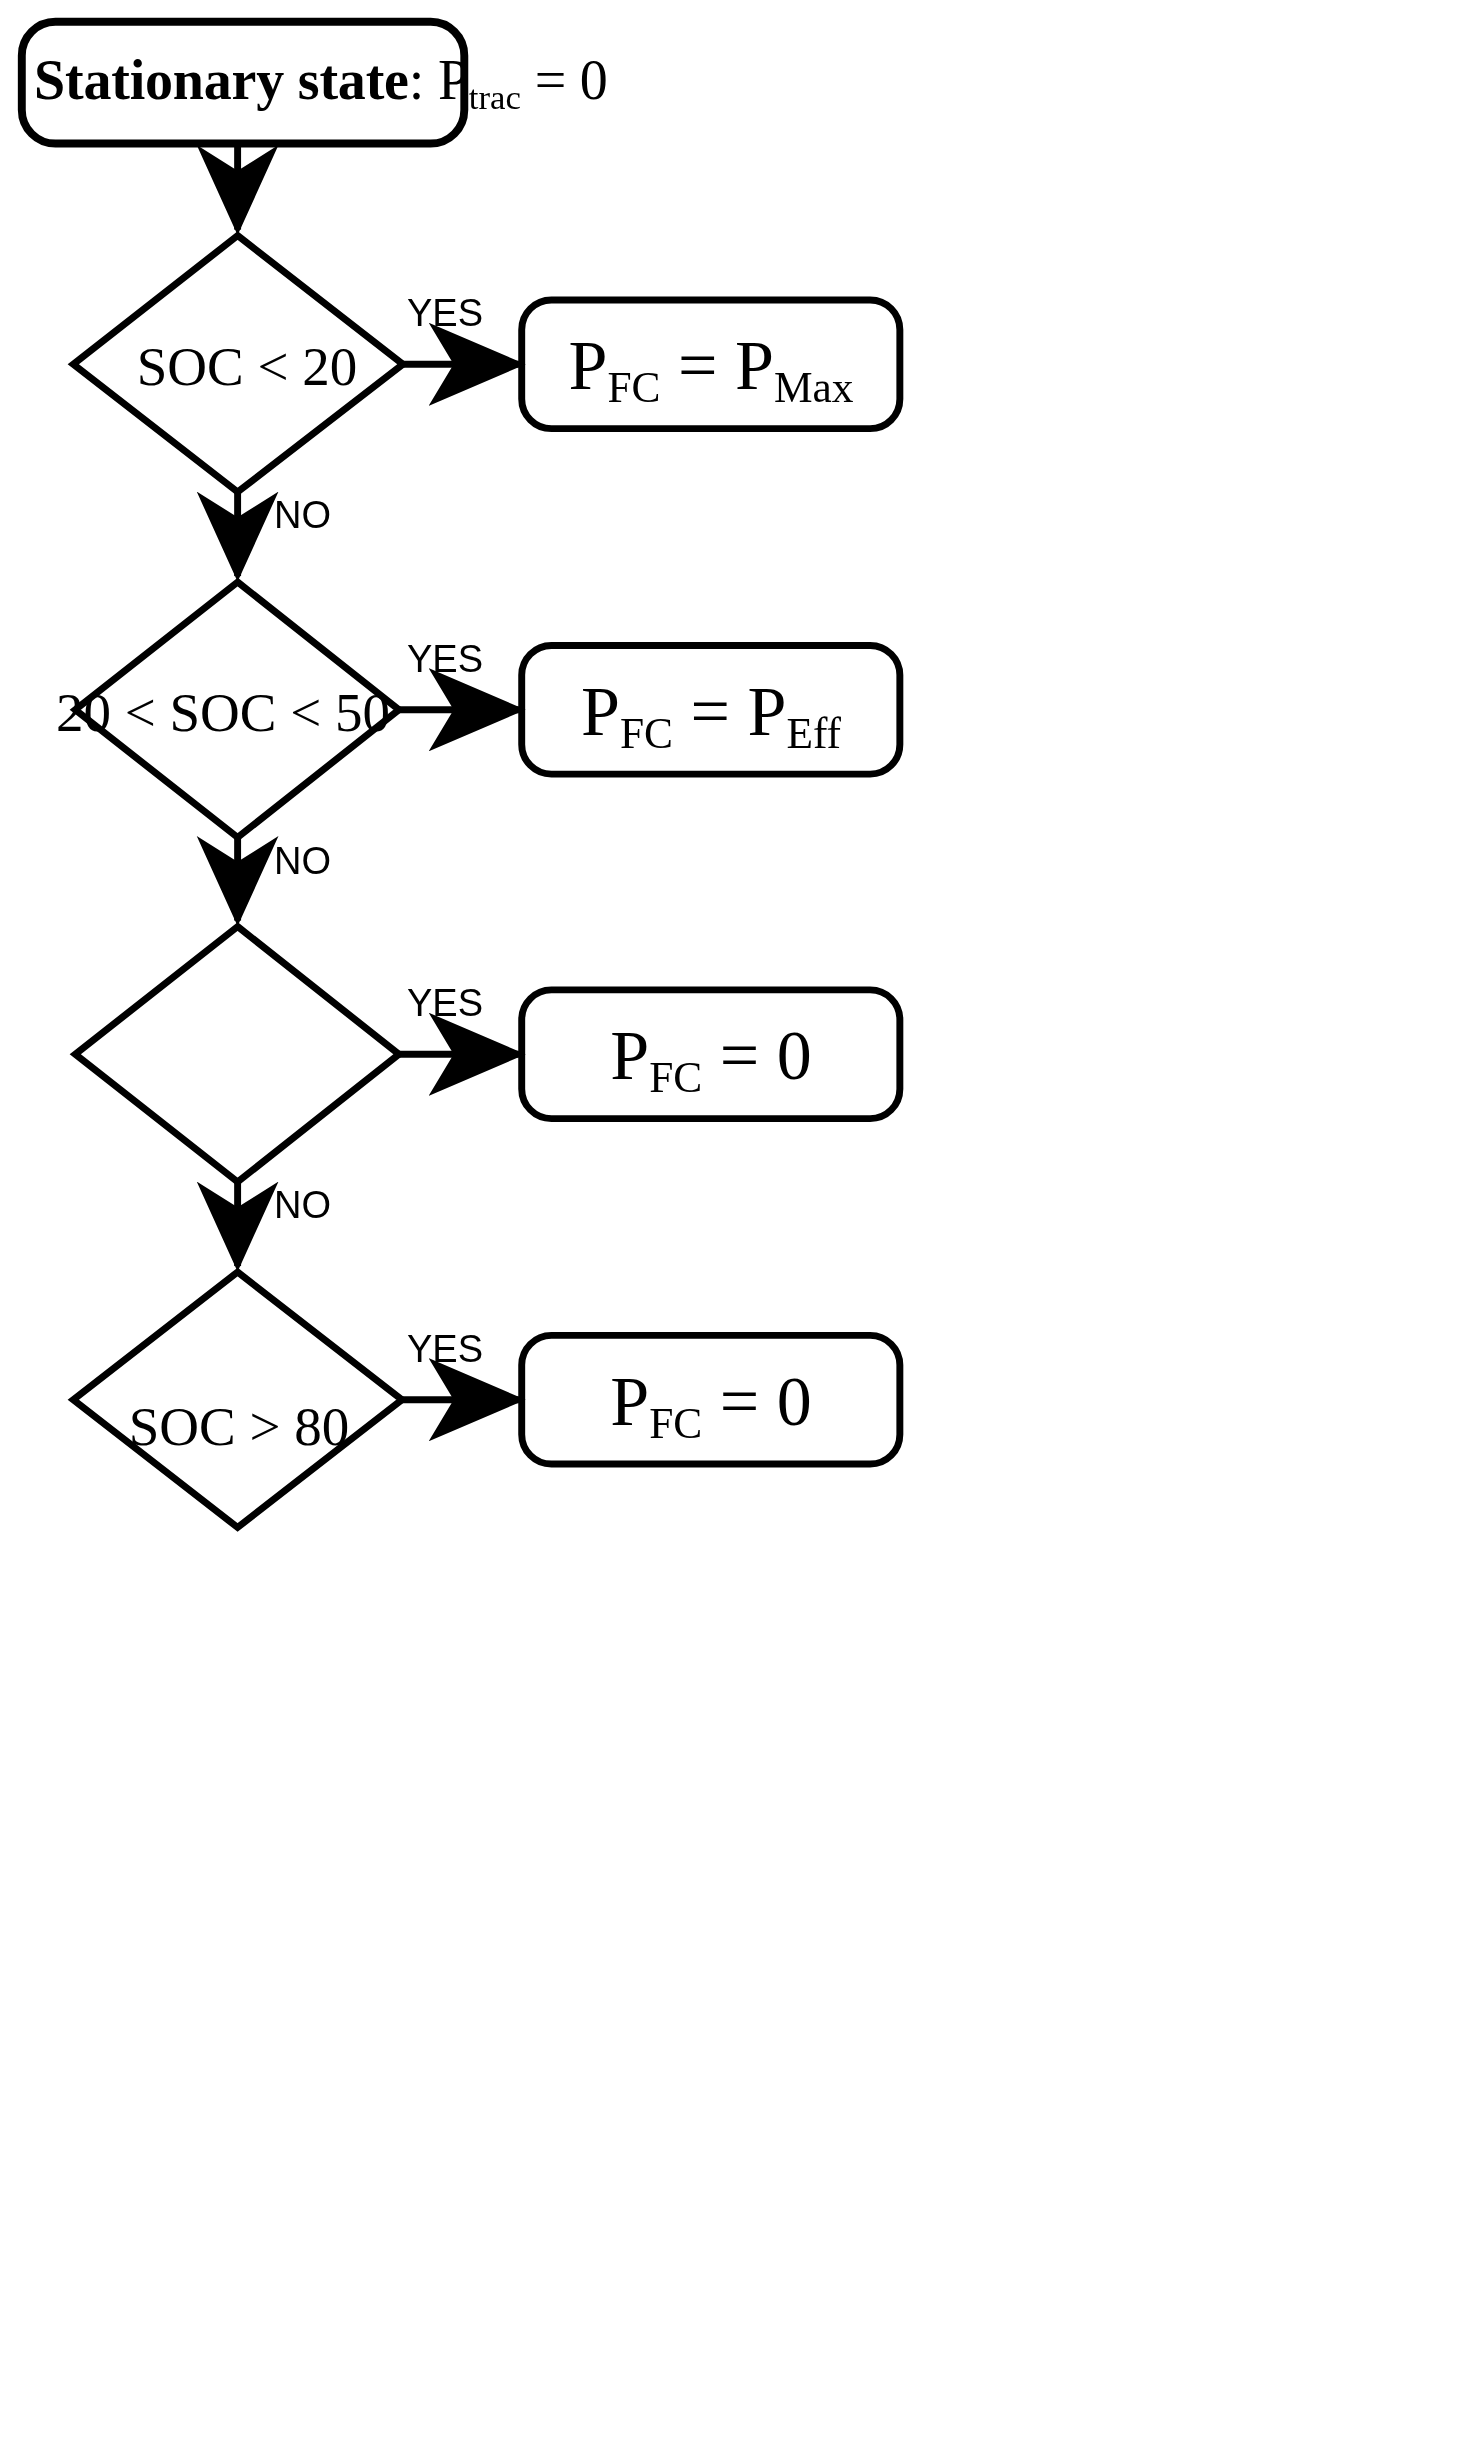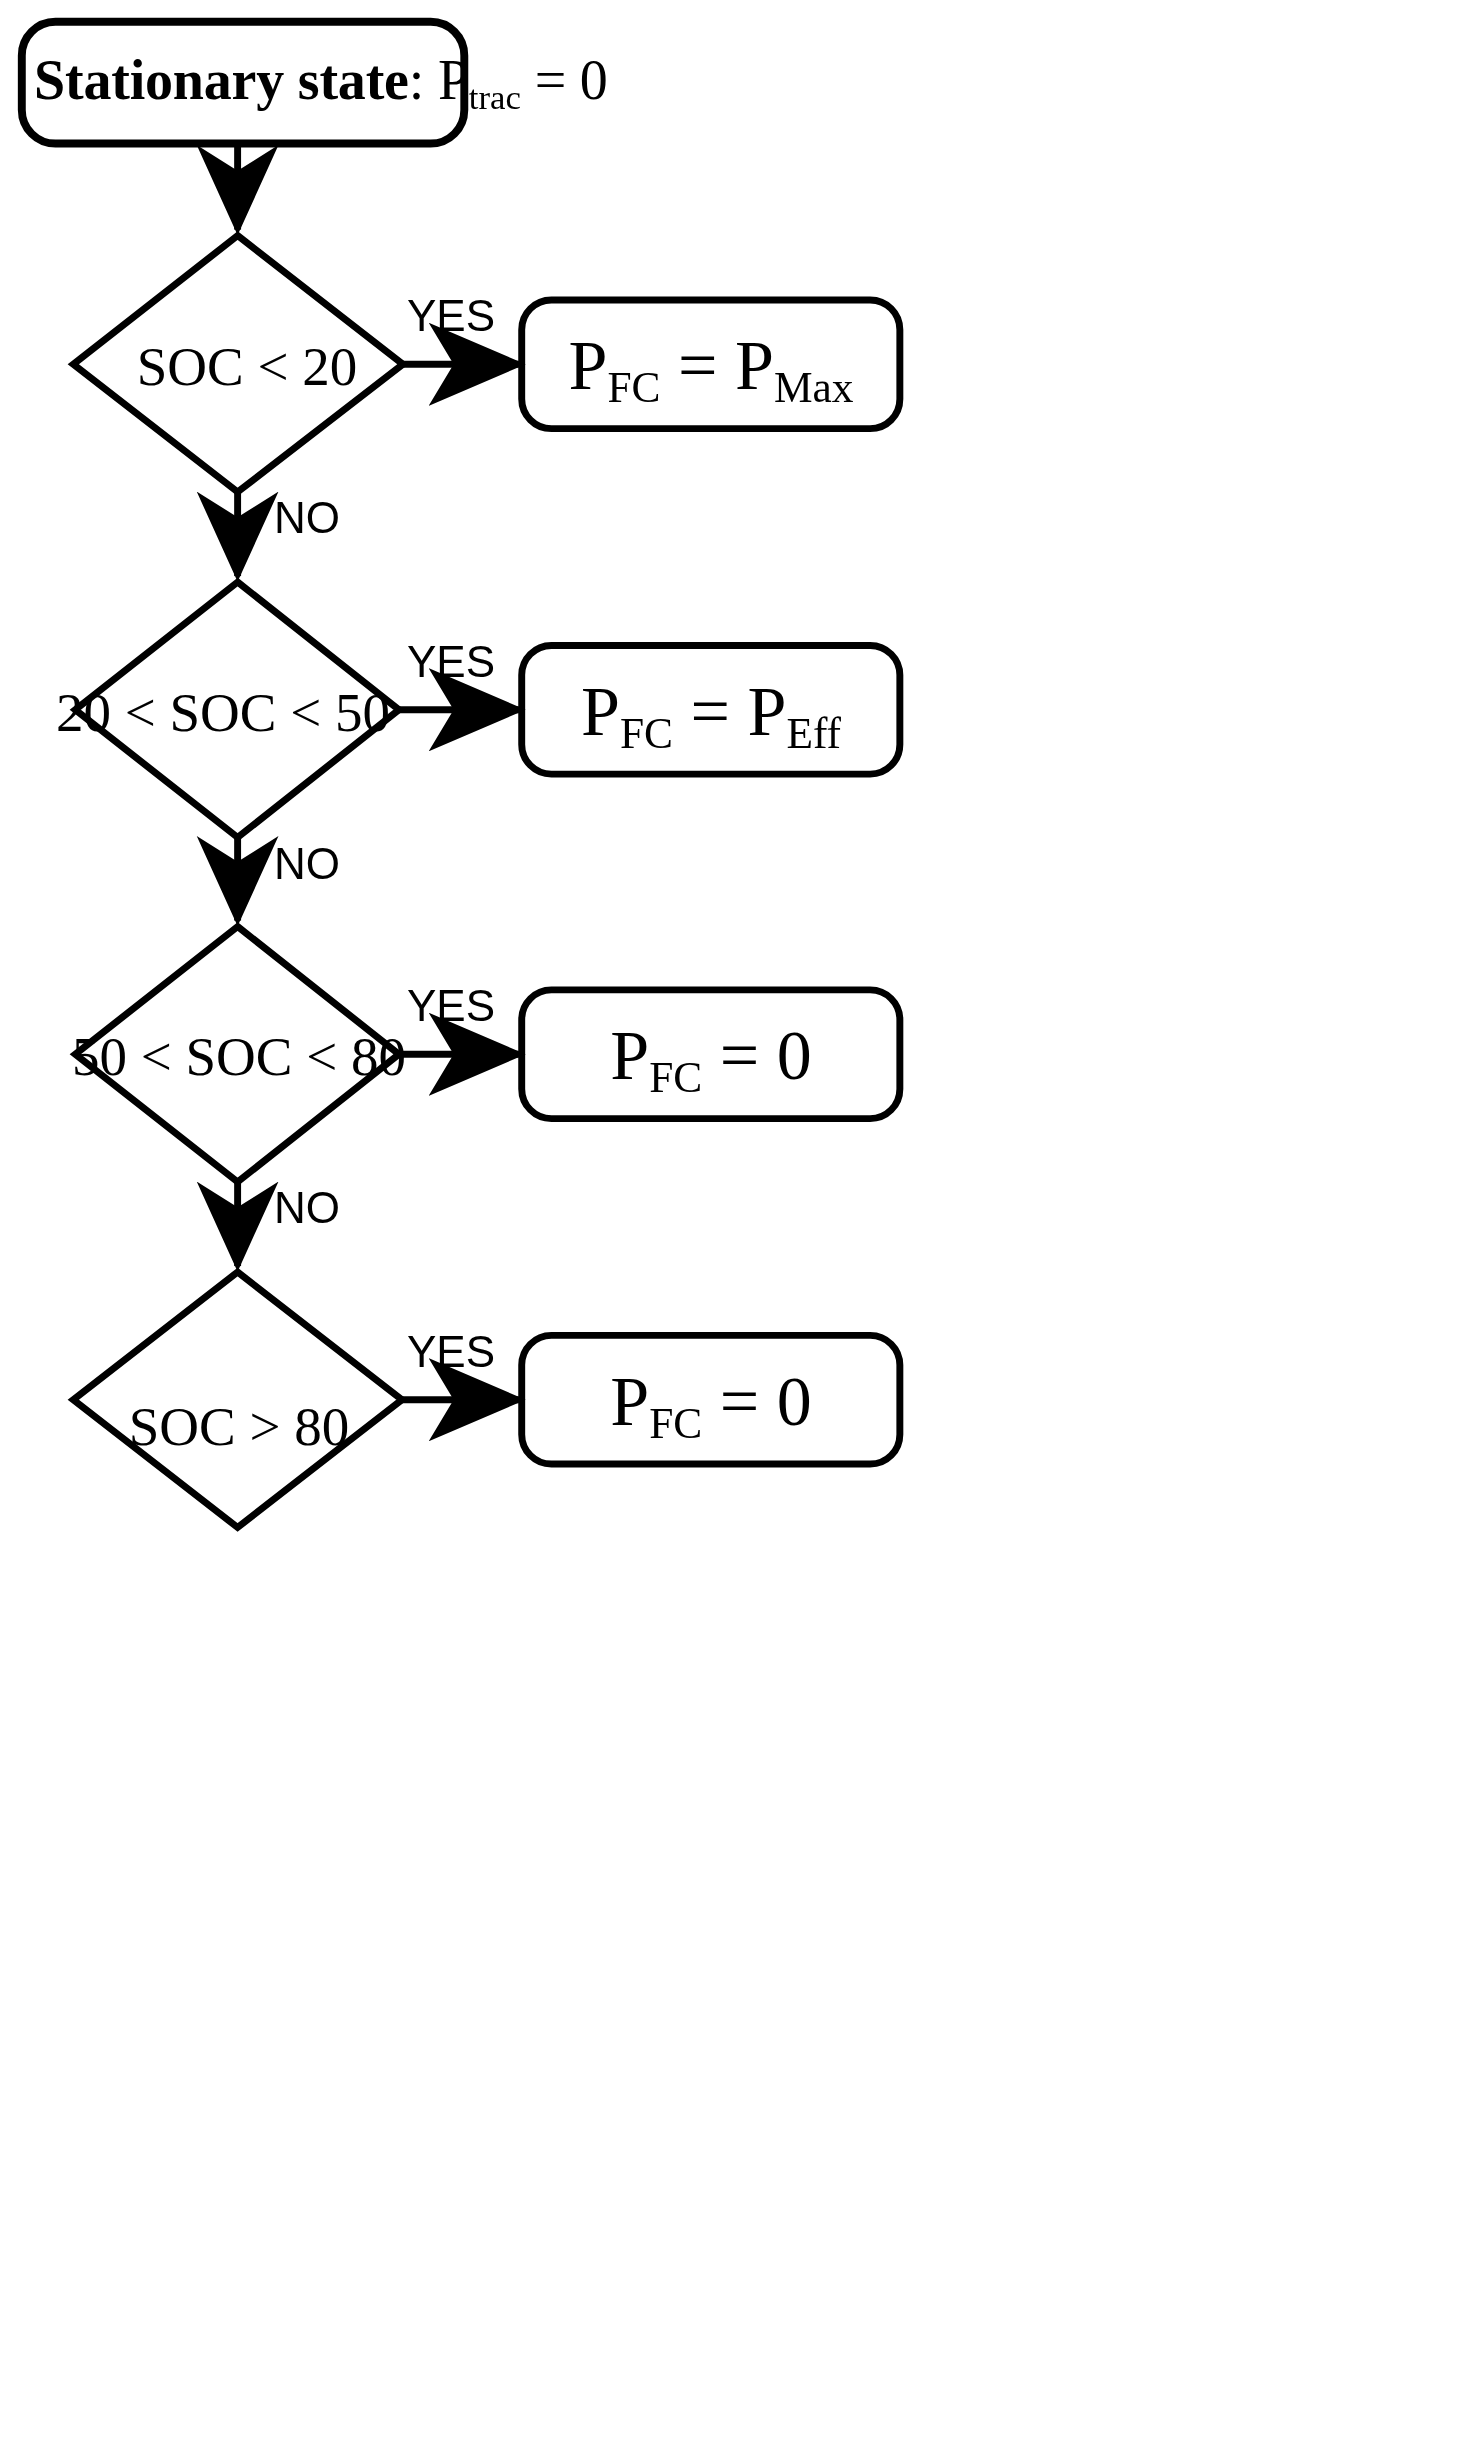--- a/index.html
+++ b/index.html
@@ -29,21 +29,21 @@
   }
 
   .box-text{
     font-family:"Liberation Serif",serif;
     font-size:70px;
     text-align:center;
   }
 
   .branch-yes,.branch-no{
     font-family:"Liberation Sans",sans-serif;
-    font-size:44px;
+    font-size:38px;
     font-weight:normal;
   }
 
   sub{
     font-size:0.62em;
     vertical-align:baseline;
     position:relative;
     top:0.30em;
     letter-spacing:0;
   }
@@ -92,21 +92,20 @@
     <line x1="403" y1="1065" x2="524" y2="1065" stroke="#000" stroke-width="7" marker-end="url(#mk-solid)"></line>
     <line x1="406" y1="1414" x2="524" y2="1414" stroke="#000" stroke-width="7" marker-end="url(#mk-solid)"></line>
   </svg>
 
   <div class="lbl start-text" style="left:34px;top:52px;">
     <span class="bold">Stationary state</span><span class="math">: P</span><sub>trac</sub><span class="math"> = 0</span>
   </div>
 
   <div class="ctr diamond-text" style="left:247px;top:366px;">SOC &lt; 20</div>
   <div class="ctr diamond-text" style="left:223px;top:712px;">20 &lt; SOC &lt; 50</div>
-  <div class="ctr diamond-text" style="left:239px;top:1056px;">50 &lt; SOC &lt; 80</div>
   <div class="ctr diamond-text" style="left:239px;top:1426px;">SOC &gt; 80</div>
 
   <div class="lbl branch-yes" style="left:407px;top:294px;">YES</div>
   <div class="lbl branch-yes" style="left:407px;top:640px;">YES</div>
   <div class="lbl branch-yes" style="left:407px;top:984px;">YES</div>
   <div class="lbl branch-yes" style="left:407px;top:1330px;">YES</div>
 
   <div class="lbl branch-no" style="left:274px;top:496px;">NO</div>
   <div class="lbl branch-no" style="left:274px;top:842px;">NO</div>
   <div class="lbl branch-no" style="left:274px;top:1186px;">NO</div>

